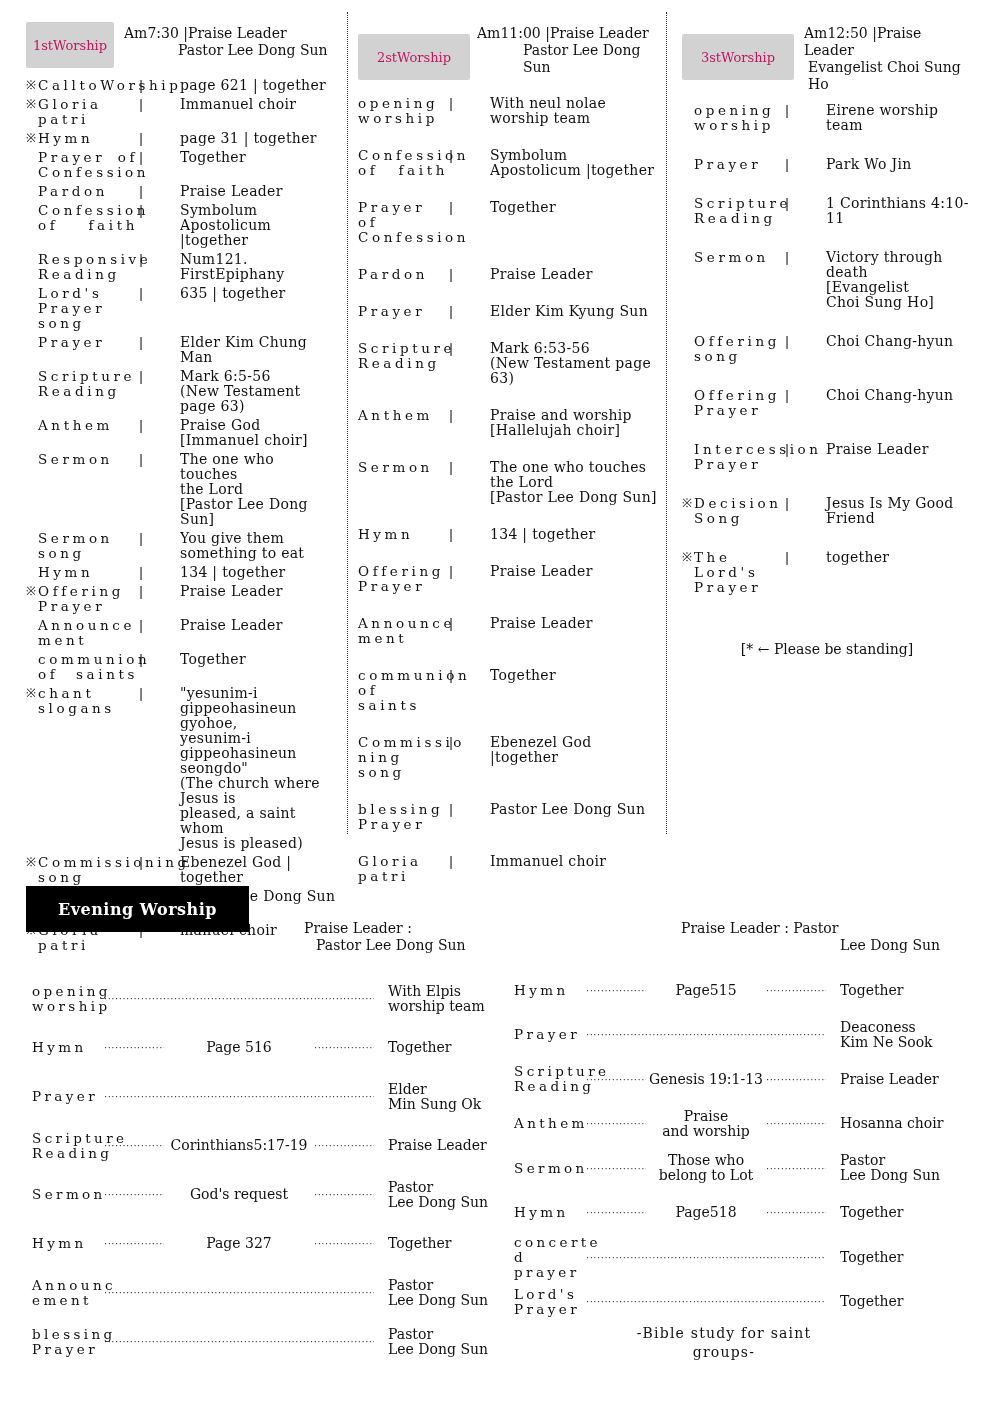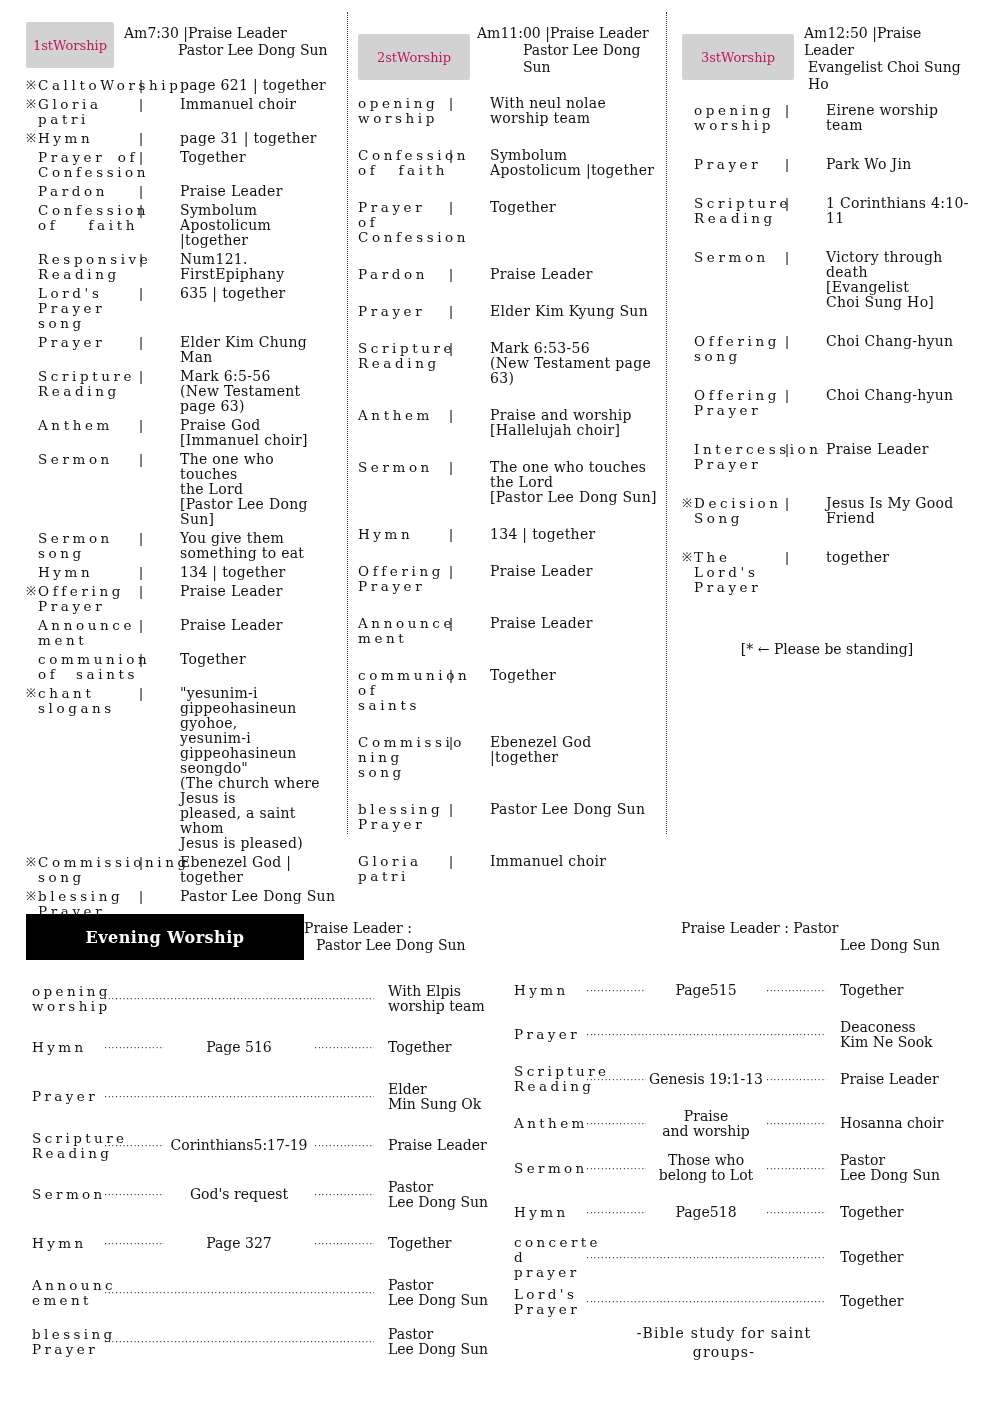--- a/index.html
+++ b/index.html
@@ -47,21 +47,21 @@
   .col1 .item { margin-bottom: 4px; }
   .col2 .item { margin-bottom: 22px; }
   .col3 .item { margin-bottom: 24px; }
 
   .slogan { text-align: center; line-height: 25px; font-size: 14px; margin-top: -6px; }
   .slogan .bold { font-weight: bold; }
   .standing { text-align: center; margin-top: 46px; font-size: 14px; }
 
   
   .evening-title {
-    position: absolute; left: 26px; top: 914px; width: 278px; height: 46px;
+    position: absolute; left: 26px; top: 886px; width: 223px; height: 46px;
     background: #000000; color: #ffffff; font-weight: bold; font-size: 16px;
     display: flex; align-items: center; justify-content: center; letter-spacing: 0.5px;
   }
   .ev-leader1 { position: absolute; left: 304px; top: 920px; line-height: 17px; font-size: 14px; }
   .ev-leader1 .l2 { padding-left: 12px; }
   .ev-leader2 { position: absolute; left: 681px; top: 920px; line-height: 17px; font-size: 14px; }
   .ev-leader2 .l2 { padding-left: 159px; }
 
   .ev-list { position: absolute; }
   .ev-left { left: 32px; top: 974px; width: 460px; }

